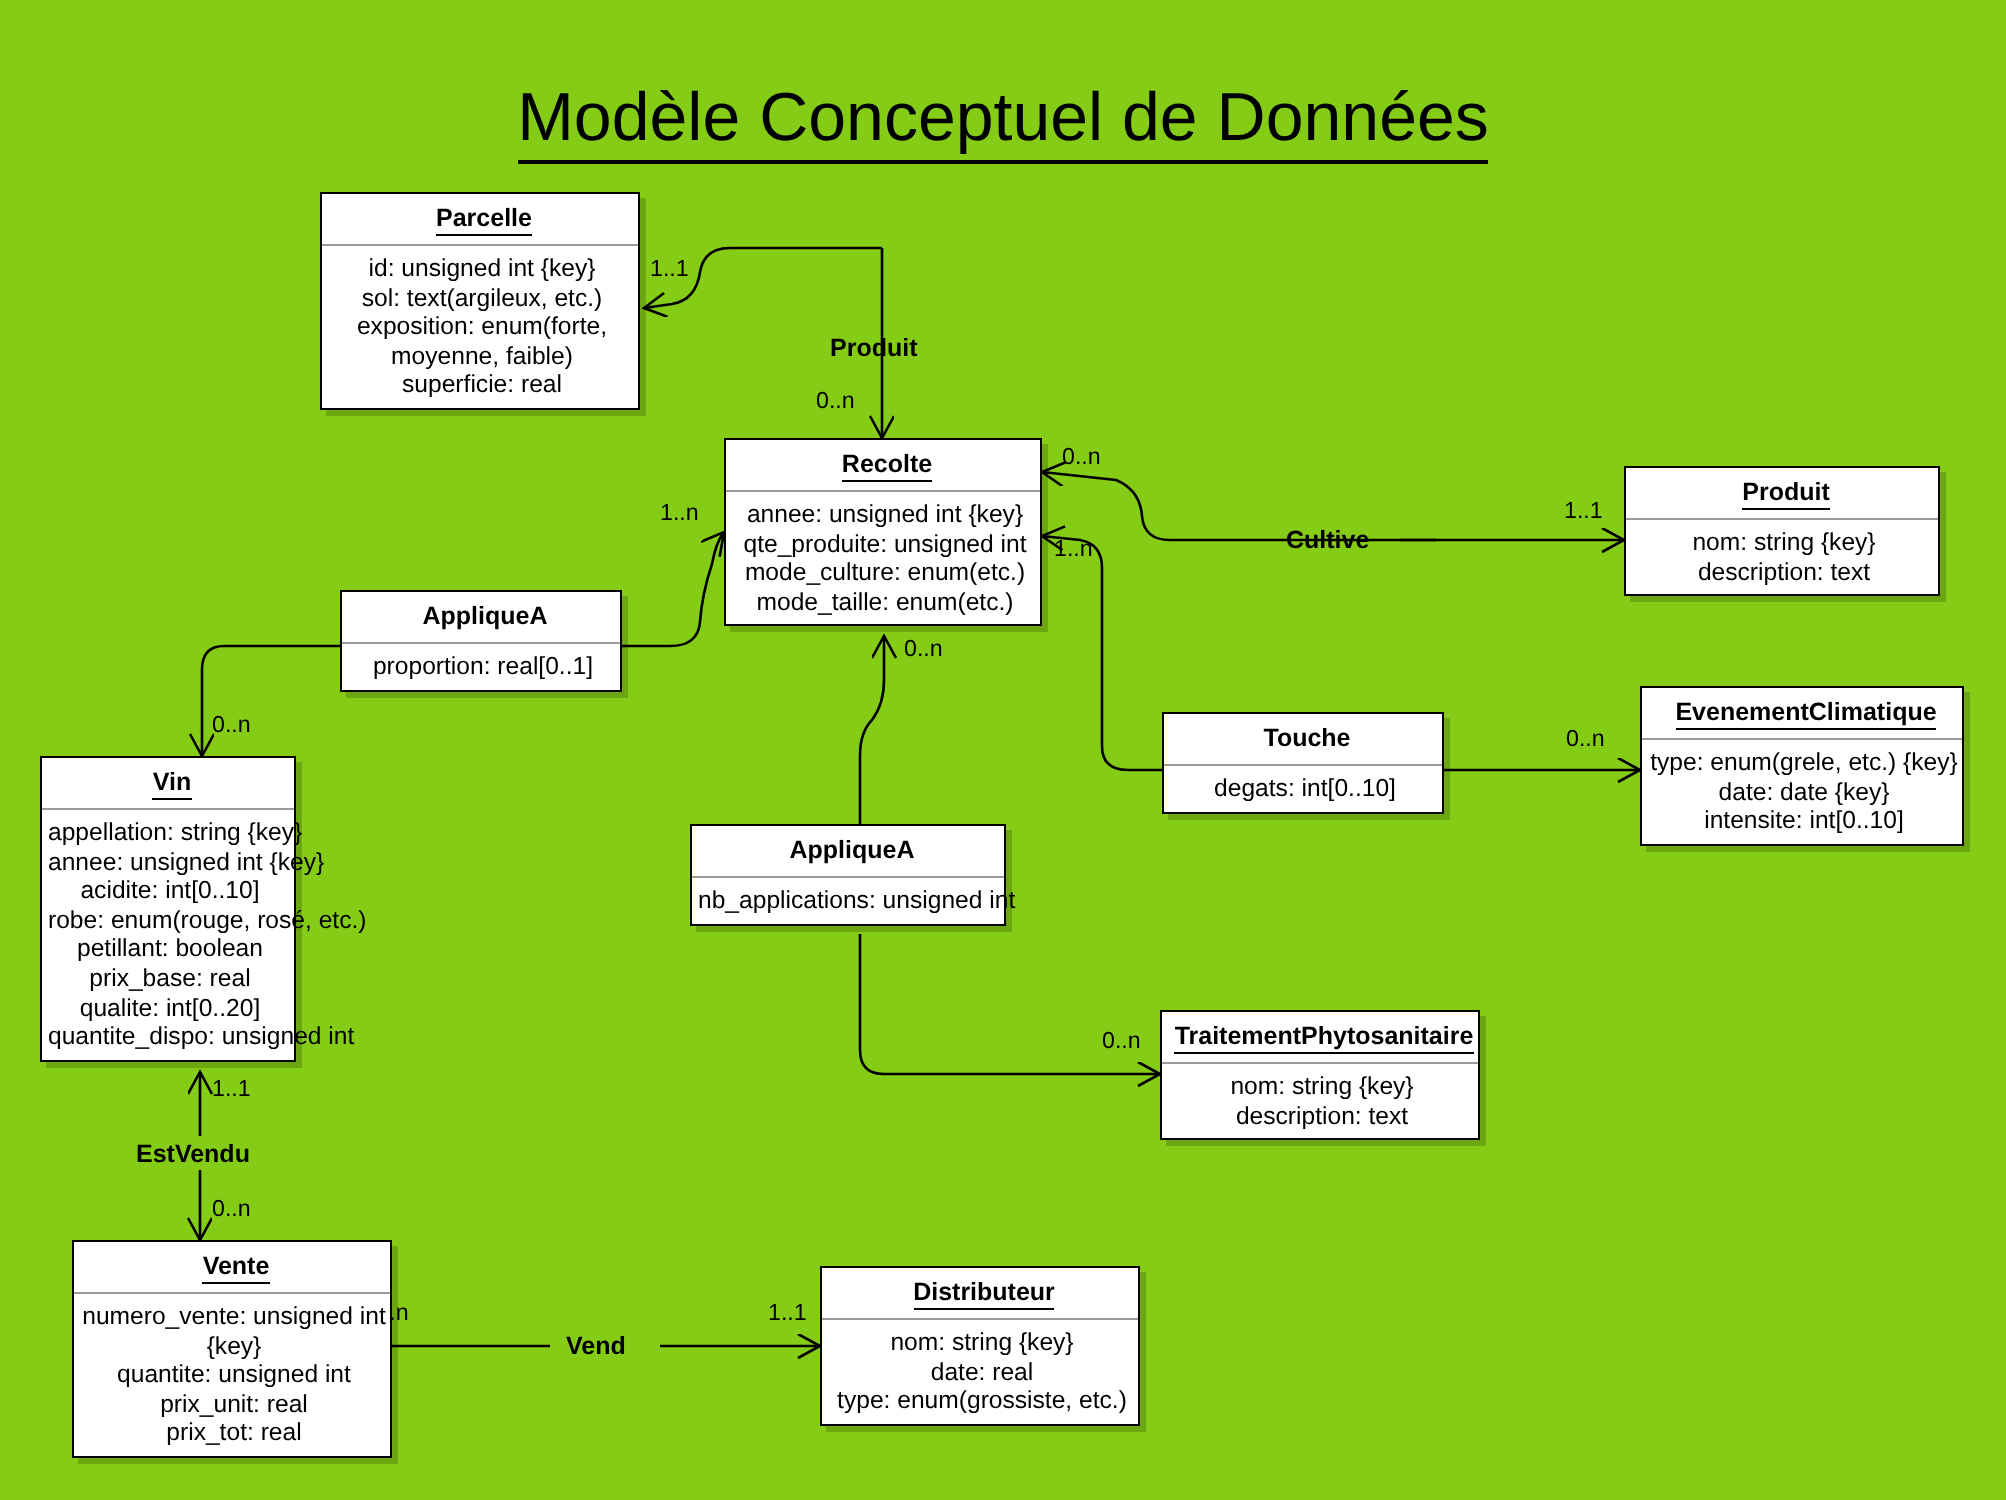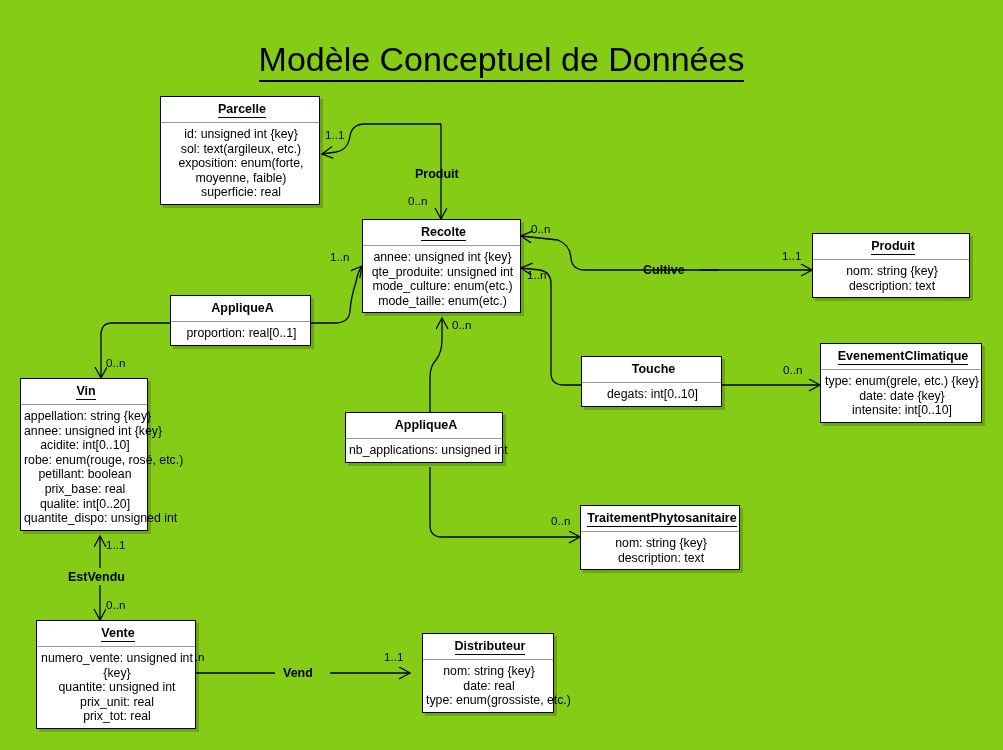--- a/index.html
+++ b/index.html
@@ -207,21 +207,21 @@
     <div class="ehead"><span class="u">Vente</span></div>
     <div class="ebody">
       <div class="attr">numero_vente: unsigned int</div>
       <div class="attr">{key}</div>
       <div class="attr">quantite: unsigned int</div>
       <div class="attr">prix_unit: real</div>
       <div class="attr">prix_tot: real</div>
     </div>
   </div>
 
-  <div class="entity" style="left:422px; top:633px; width:132px;">
+  <div class="entity" style="left:410px; top:633px; width:160px;">
     <div class="ehead"><span class="u">Distributeur</span></div>
     <div class="ebody">
       <div class="attr">nom: string {key}</div>
       <div class="attr">date: real</div>
       <div class="attr">type: enum(grossiste, etc.)</div>
     </div>
   </div>
 
   <div class="assoc-label" style="left:415px; top:153px;margin-top:14px;">Produit</div>
   <div class="assoc-label" style="left:643px; top:263px;">Cultive</div>

